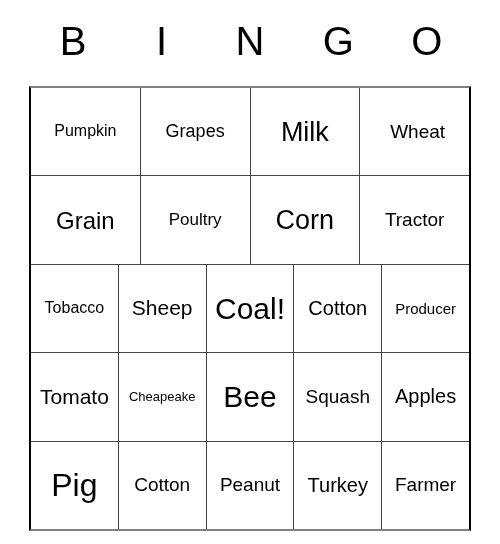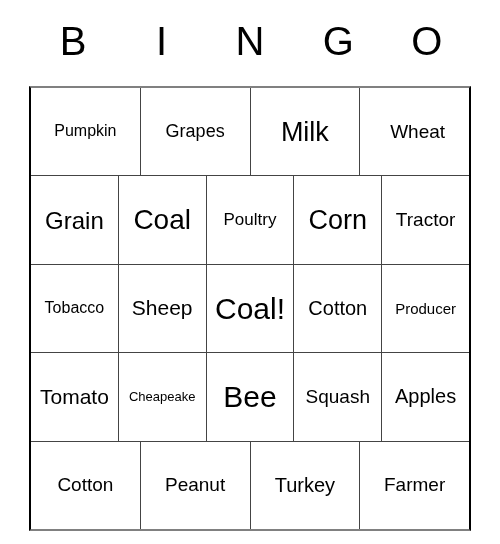--- a/index.html
+++ b/index.html
@@ -115,23 +115,20 @@
       <div class="grid-cell">
           <span class="cell-text" style="font-size: 19px; margin-left: 6px;">Wheat</span>
         </div>
     </div>
 
     <div class="grid-row">
       <div class="grid-cell">
           <span class="cell-text" style="font-size: 24px;">Grain</span>
         </div>
       <div class="grid-cell">
-          <span class="cell-text" style="font-size: 28px;">Coal</span>
-        </div>
-      <div class="grid-cell">
           <span class="cell-text" style="font-size: 17px;">Poultry</span>
         </div>
       <div class="grid-cell">
           <span class="cell-text" style="font-size: 27px;">Corn</span>
         </div>
       <div class="grid-cell">
           <span class="cell-text" style="font-size: 19px;">Tractor</span>
         </div>
     </div>
 
@@ -166,20 +163,23 @@
       <div class="grid-cell">
           <span class="cell-text" style="font-size: 19px;">Squash</span>
         </div>
       <div class="grid-cell">
           <span class="cell-text" style="font-size: 20px;">Apples</span>
         </div>
     </div>
 
     <div class="grid-row">
       <div class="grid-cell">
+          <span class="cell-text" style="font-size: 32px;">Pig</span>
+        </div>
+      <div class="grid-cell">
           <span class="cell-text" style="font-size: 19px;">Cotton</span>
         </div>
       <div class="grid-cell">
           <span class="cell-text" style="font-size: 19px;">Peanut</span>
         </div>
       <div class="grid-cell">
           <span class="cell-text" style="font-size: 20px;">Turkey</span>
         </div>
       <div class="grid-cell">
           <span class="cell-text" style="font-size: 19px;">Farmer</span>

